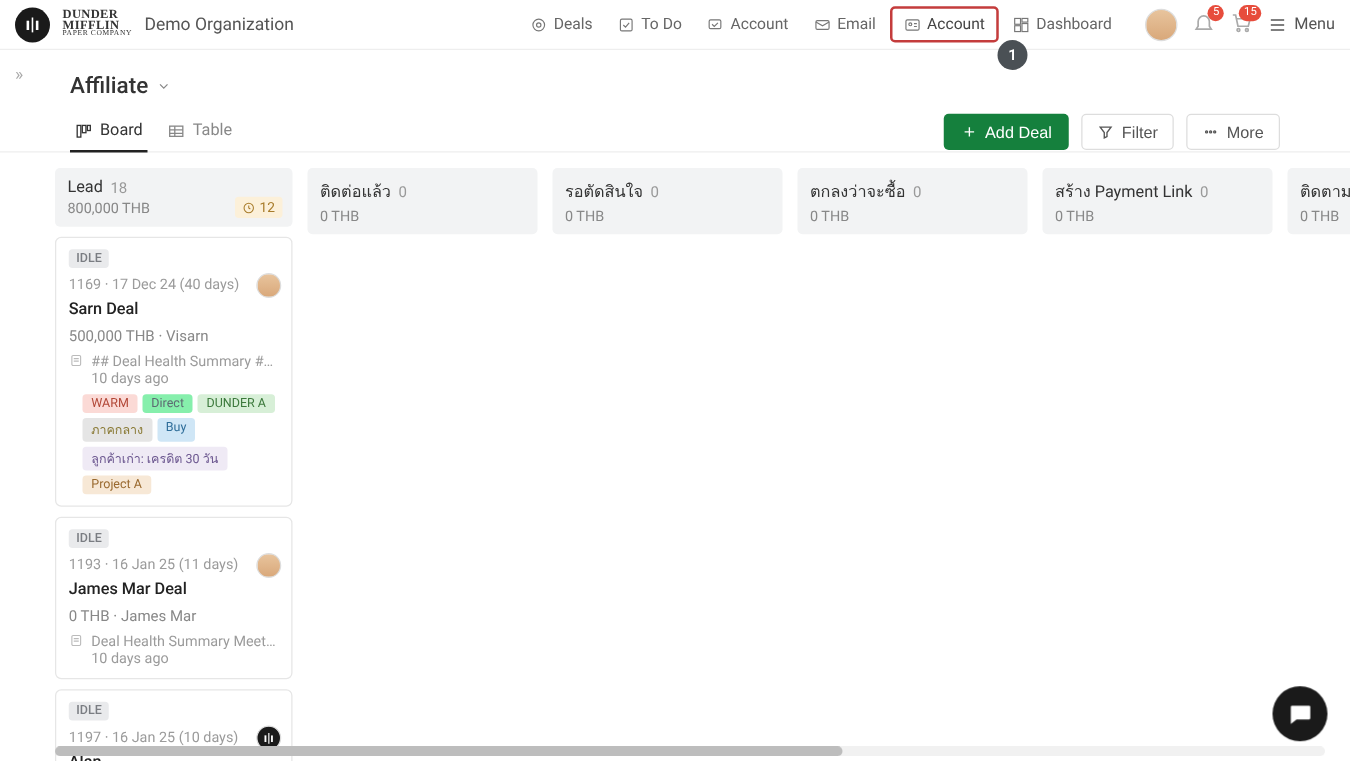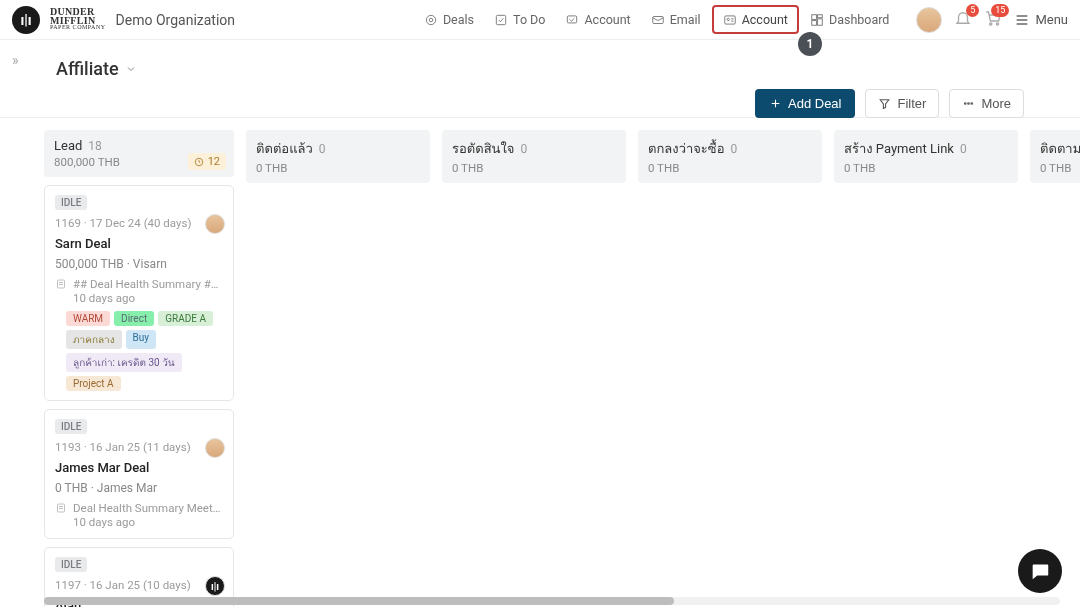--- a/index.html
+++ b/index.html
@@ -25,21 +25,21 @@
   
   .subhead { padding: 10px 56px 0; }
   .pipeline-title { display:flex; align-items:center; gap:6px; font-size:18px; font-weight:500; color:#333; cursor:pointer; padding:8px 0 4px;}
   .pipeline-title svg{ width:12px; height:12px; stroke:#888; fill:none; stroke-width:2;}
   .sub-toolbar { display:flex; align-items:center; margin-top:6px; }
   .view-tabs { display:flex; gap:12px; }
   .view-tab { display:flex; align-items:center; gap:6px; padding:8px 4px; color:#888; font-size:13px; border-bottom:2px solid transparent; cursor:pointer; }
   .view-tab.active { color:#333; border-bottom-color:#222; }
   .view-tab svg{width:14px; height:14px; stroke:currentColor; fill:none; stroke-width:1.8}
   .toolbar-right { margin-left:auto; display:flex; gap:10px; align-items:center; }
-  .btn-primary { background:#0c4a6e; color:#fff; border:none; border-radius:4px; padding:7px 14px; font-size:13px; display:flex; align-items:center; gap:6px; cursor:pointer;}
+  .btn-primary { background:#15803d; color:#fff; border:none; border-radius:4px; padding:7px 14px; font-size:13px; display:flex; align-items:center; gap:6px; cursor:pointer;}
   .btn-outline { background:#fff; color:#555; border:1px solid #ddd; border-radius:4px; padding:6px 12px; font-size:13px; display:flex; align-items:center; gap:6px; cursor:pointer;}
   .btn-primary svg, .btn-outline svg{width:13px; height:13px; stroke:currentColor; fill:none; stroke-width:2}
   .subhead-sep { border-bottom:1px solid #eee; margin-top:-1px;}
   
   .expand-handle { position:absolute; top:52px; left:12px; color:#aaa; cursor:pointer; font-size:14px; letter-spacing:-3px;}
   
   
   .board { display:flex; gap:12px; padding:12px 12px 8px 44px; overflow-x:auto; height:calc(100% - 120px); align-items:flex-start;}
   .stage-col { flex:0 0 184px; display:flex; flex-direction:column; gap:8px; }
   .stage-head { background:#f2f3f4; border-radius:4px; padding:8px 10px; display:flex; flex-direction:column; gap:2px; position:relative;}
@@ -162,20 +162,39 @@
 <div class="expand-handle">»</div>
 
 <div class="subhead">
   <div class="pipeline-title">
     <span>Affiliate</span>
     <svg viewBox="0 0 24 24">
         <polyline points="6 9 12 15 18 9"></polyline>
       </svg>
   </div>
   <div class="sub-toolbar">
+    <div class="view-tabs">
+      <div class="view-tab active">
+        <svg viewBox="0 0 24 24">
+            <rect x="3" y="4" width="5" height="16"></rect>
+            <rect x="10" y="4" width="5" height="10"></rect>
+            <rect x="17" y="4" width="4" height="7"></rect>
+          </svg>
+        <span>Board</span>
+      </div>
+      <div class="view-tab">
+        <svg viewBox="0 0 24 24">
+            <rect x="3" y="5" width="18" height="14"></rect>
+            <line x1="3" y1="10" x2="21" y2="10"></line>
+            <line x1="3" y1="15" x2="21" y2="15"></line>
+            <line x1="10" y1="5" x2="10" y2="19"></line>
+          </svg>
+        <span>Table</span>
+      </div>
+    </div>
     <div class="toolbar-right">
       <button class="btn-primary">
         <svg viewBox="0 0 24 24">
             <line x1="12" y1="5" x2="12" y2="19"></line>
             <line x1="5" y1="12" x2="19" y2="12"></line>
           </svg>
         <span>Add Deal</span>
       </button>
       <button class="btn-outline">
         <svg viewBox="0 0 24 24">
@@ -226,21 +245,21 @@
             <line x1="8" y1="13" x2="16" y2="13"></line>
           </svg>
           <div>
             <div class="note-text">## Deal Health Summary ### Meeti…</div>
             <div>10 days ago</div>
           </div>
         </div>
         <div class="tag-row">
           <span class="tag" style="background:#fbdad6;color:#b24838">WARM</span>
           <span class="tag" style="background:#86efac;color:#5d6a72">Direct</span>
-          <span class="tag" style="background:#d7efd7;color:#3d7a3d">GRADE A</span>
+          <span class="tag" style="background:#d7efd7;color:#3d7a3d">DUNDER A</span>
           <span class="tag" style="background:#e5e5e5;color:#8a7a35">ภาคกลาง</span>
           <span class="tag" style="background:#cfe6f6;color:#2e6d99">Buy</span>
           <span class="tag" style="background:#efeaf5;color:#6b568f">ลูกค้าเก่า: เครดิต 30 วัน</span>
           <span class="tag" style="background:#f7e8d6;color:#9a6a30">Project A</span>
         </div>
         <div class="card-avatar "></div>
       </div>
       <div class="deal-card">
         <span class="idle-badge">IDLE</span>
         <div class="card-meta">1193 · 16 Jan 25 (11 days)</div>

